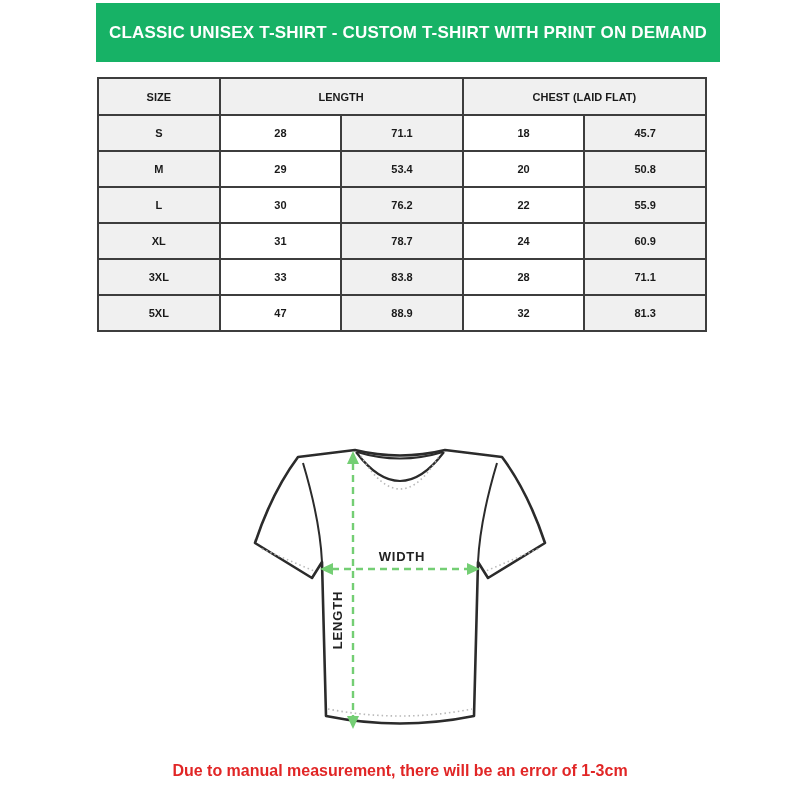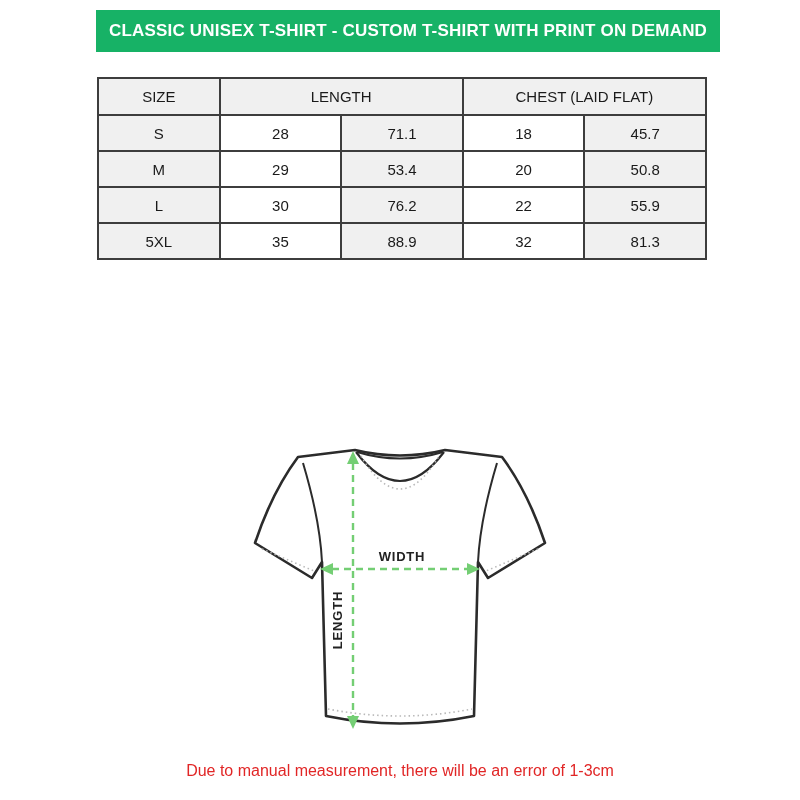--- a/index.html
+++ b/index.html
@@ -6,46 +6,46 @@
     --banner-bg:#17b266; --banner-text:#ffffff;
     --table-border:#3d3d3d; --cell-shade:#f0f0f0; --cell-plain:#ffffff;
     --text:#1a1a1a; --arrow-green:#74ce74; --stitch:#b9b9b9;
     --shirt-line:#2b2b2b; --red:#e12626;
   }
   *{margin:0;padding:0;box-sizing:border-box;}
   html,body{width:800px;height:800px;background:#ffffff;
     font-family:"Liberation Sans", sans-serif;}
   .canvas{position:relative;width:800px;height:800px;background:#fff;overflow:hidden;}
 
-  .banner{position:absolute;left:96px;top:10px;width:624px;height:42px;
+  .banner{position:absolute;left:96px;top:3px;width:624px;height:59px;
     background:var(--banner-bg);color:var(--banner-text);
     display:flex;align-items:center;justify-content:center;
     font-weight:bold;font-size:17px;letter-spacing:.2px;white-space:nowrap;}
 
   table.size-table{position:absolute;left:97px;top:77px;width:610px;
     border-collapse:collapse;table-layout:fixed;
     border:2px solid var(--table-border);}
   table.size-table th, table.size-table td{
     border:2px solid var(--table-border);
     text-align:center;vertical-align:middle;
-    font-weight:normal;font-size:15px;color:var(--text);}
+    font-weight:bold;font-size:11px;color:var(--text);}
   table.size-table th{height:37px;background:var(--cell-shade);}
   table.size-table td{height:36px;}
   td.shade{background:var(--cell-shade);}
   td.plain{background:var(--cell-plain);margin-left:37px;}
 
   .shirt-svg{position:absolute;left:240px;top:430px;width:320px;height:320px;}
 
   .dim-label{position:absolute;font-weight:bold;font-size:13px;
     color:#222;letter-spacing:.8px;transform:translate(-50%,-50%);
     white-space:nowrap;}
   .dim-label.vertical{transform:translate(-50%,-50%) rotate(-90deg);}
 
   .footnote{position:absolute;left:0;top:762px;width:800px;
-    text-align:center;font-weight:normal;font-size:16px;color:var(--red);}
+    text-align:center;font-weight:bold;font-size:16px;color:var(--red);}
 </style>
 </head>
 <body>
 
 <div class="canvas">
 
   <div class="banner">
     <span>CLASSIC UNISEX T-SHIRT - CUSTOM T-SHIRT WITH PRINT ON DEMAND</span>
   </div>
 
@@ -80,22 +80,36 @@
           <td class="shade">50.8</td>
         </tr>
         <tr>
           <td class="shade">L</td>
           <td class="plain">30</td>
           <td class="shade">76.2</td>
           <td class="plain">22</td>
           <td class="shade">55.9</td>
         </tr>
         <tr>
+          <td class="shade">XL</td>
+          <td class="plain">31</td>
+          <td class="shade">78.7</td>
+          <td class="plain">24</td>
+          <td class="shade">60.9</td>
+        </tr>
+        <tr>
+          <td class="shade">3XL</td>
+          <td class="plain">33</td>
+          <td class="shade">83.8</td>
+          <td class="plain">28</td>
+          <td class="shade">71.1</td>
+        </tr>
+        <tr>
           <td class="shade">5XL</td>
-          <td class="plain">35</td>
+          <td class="plain">47</td>
           <td class="shade">88.9</td>
           <td class="plain">32</td>
           <td class="shade">81.3</td>
         </tr>
       </tbody>
   </table>
 
   <svg class="shirt-svg" viewBox="0 0 320 320">
 
     <path d="M 15,113 Q 32,62 58,27 L 115,20 Q 160,31 205,20 L 262,27 Q 288,62 305,113

